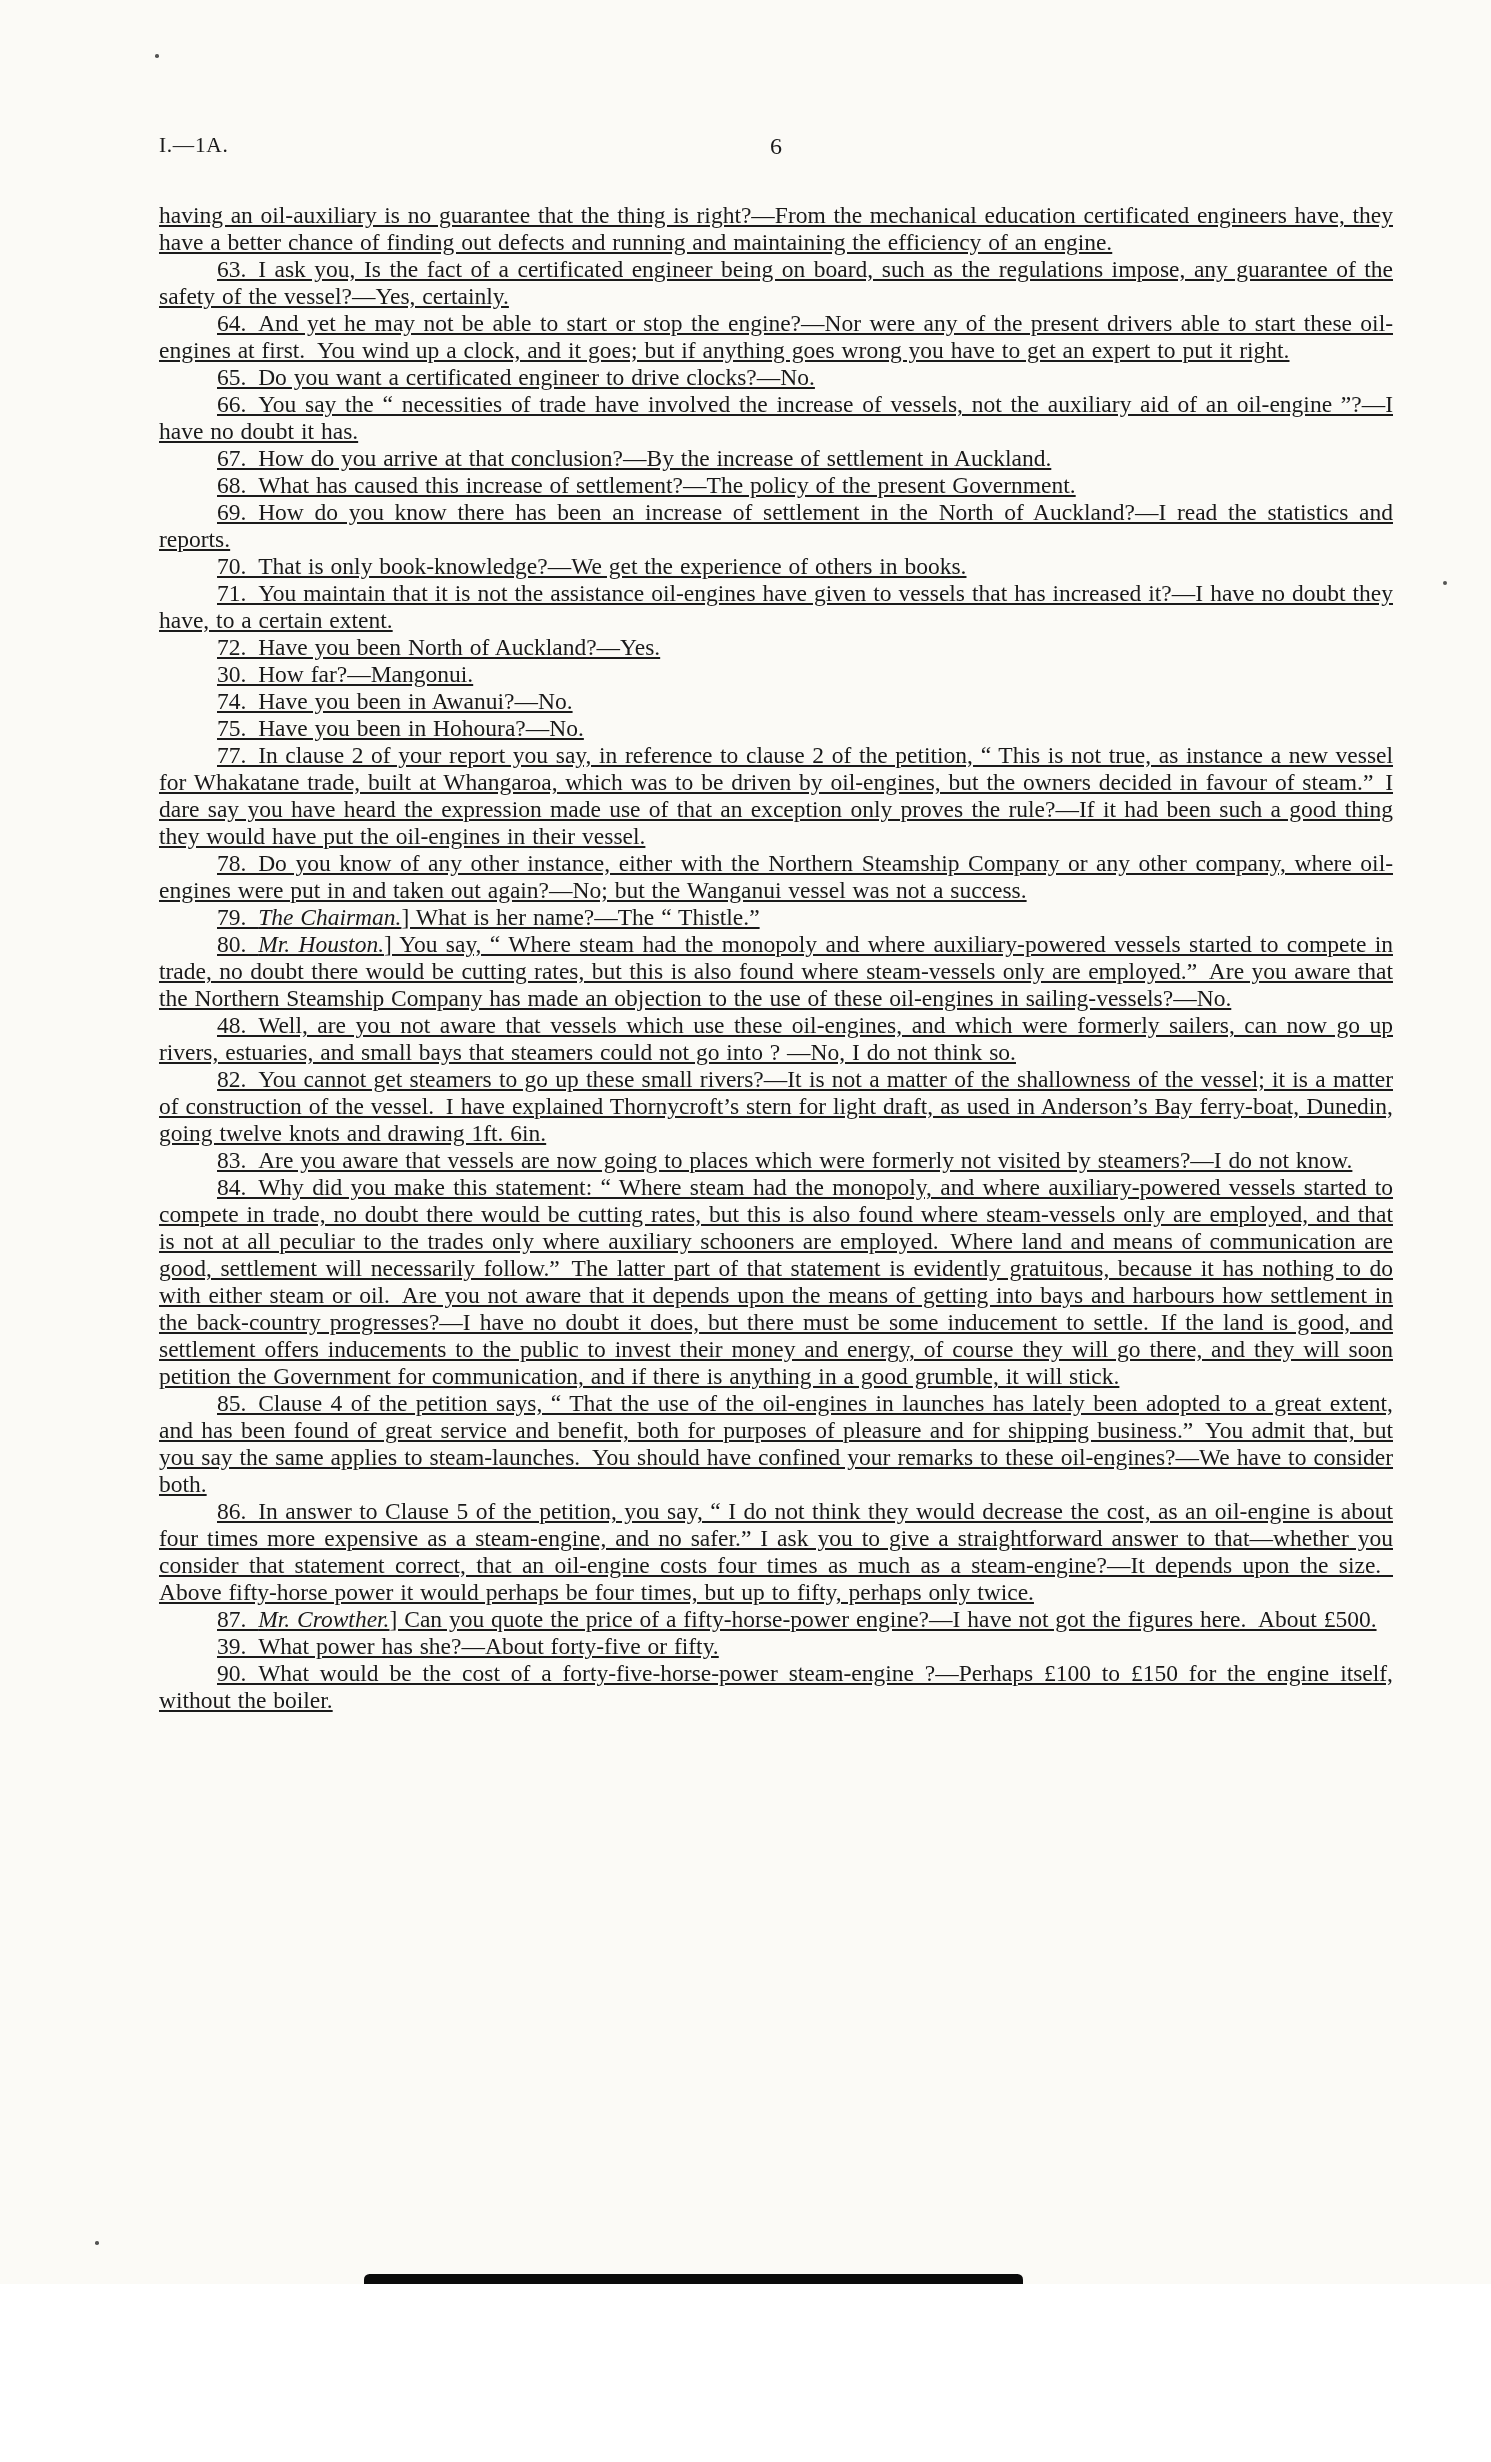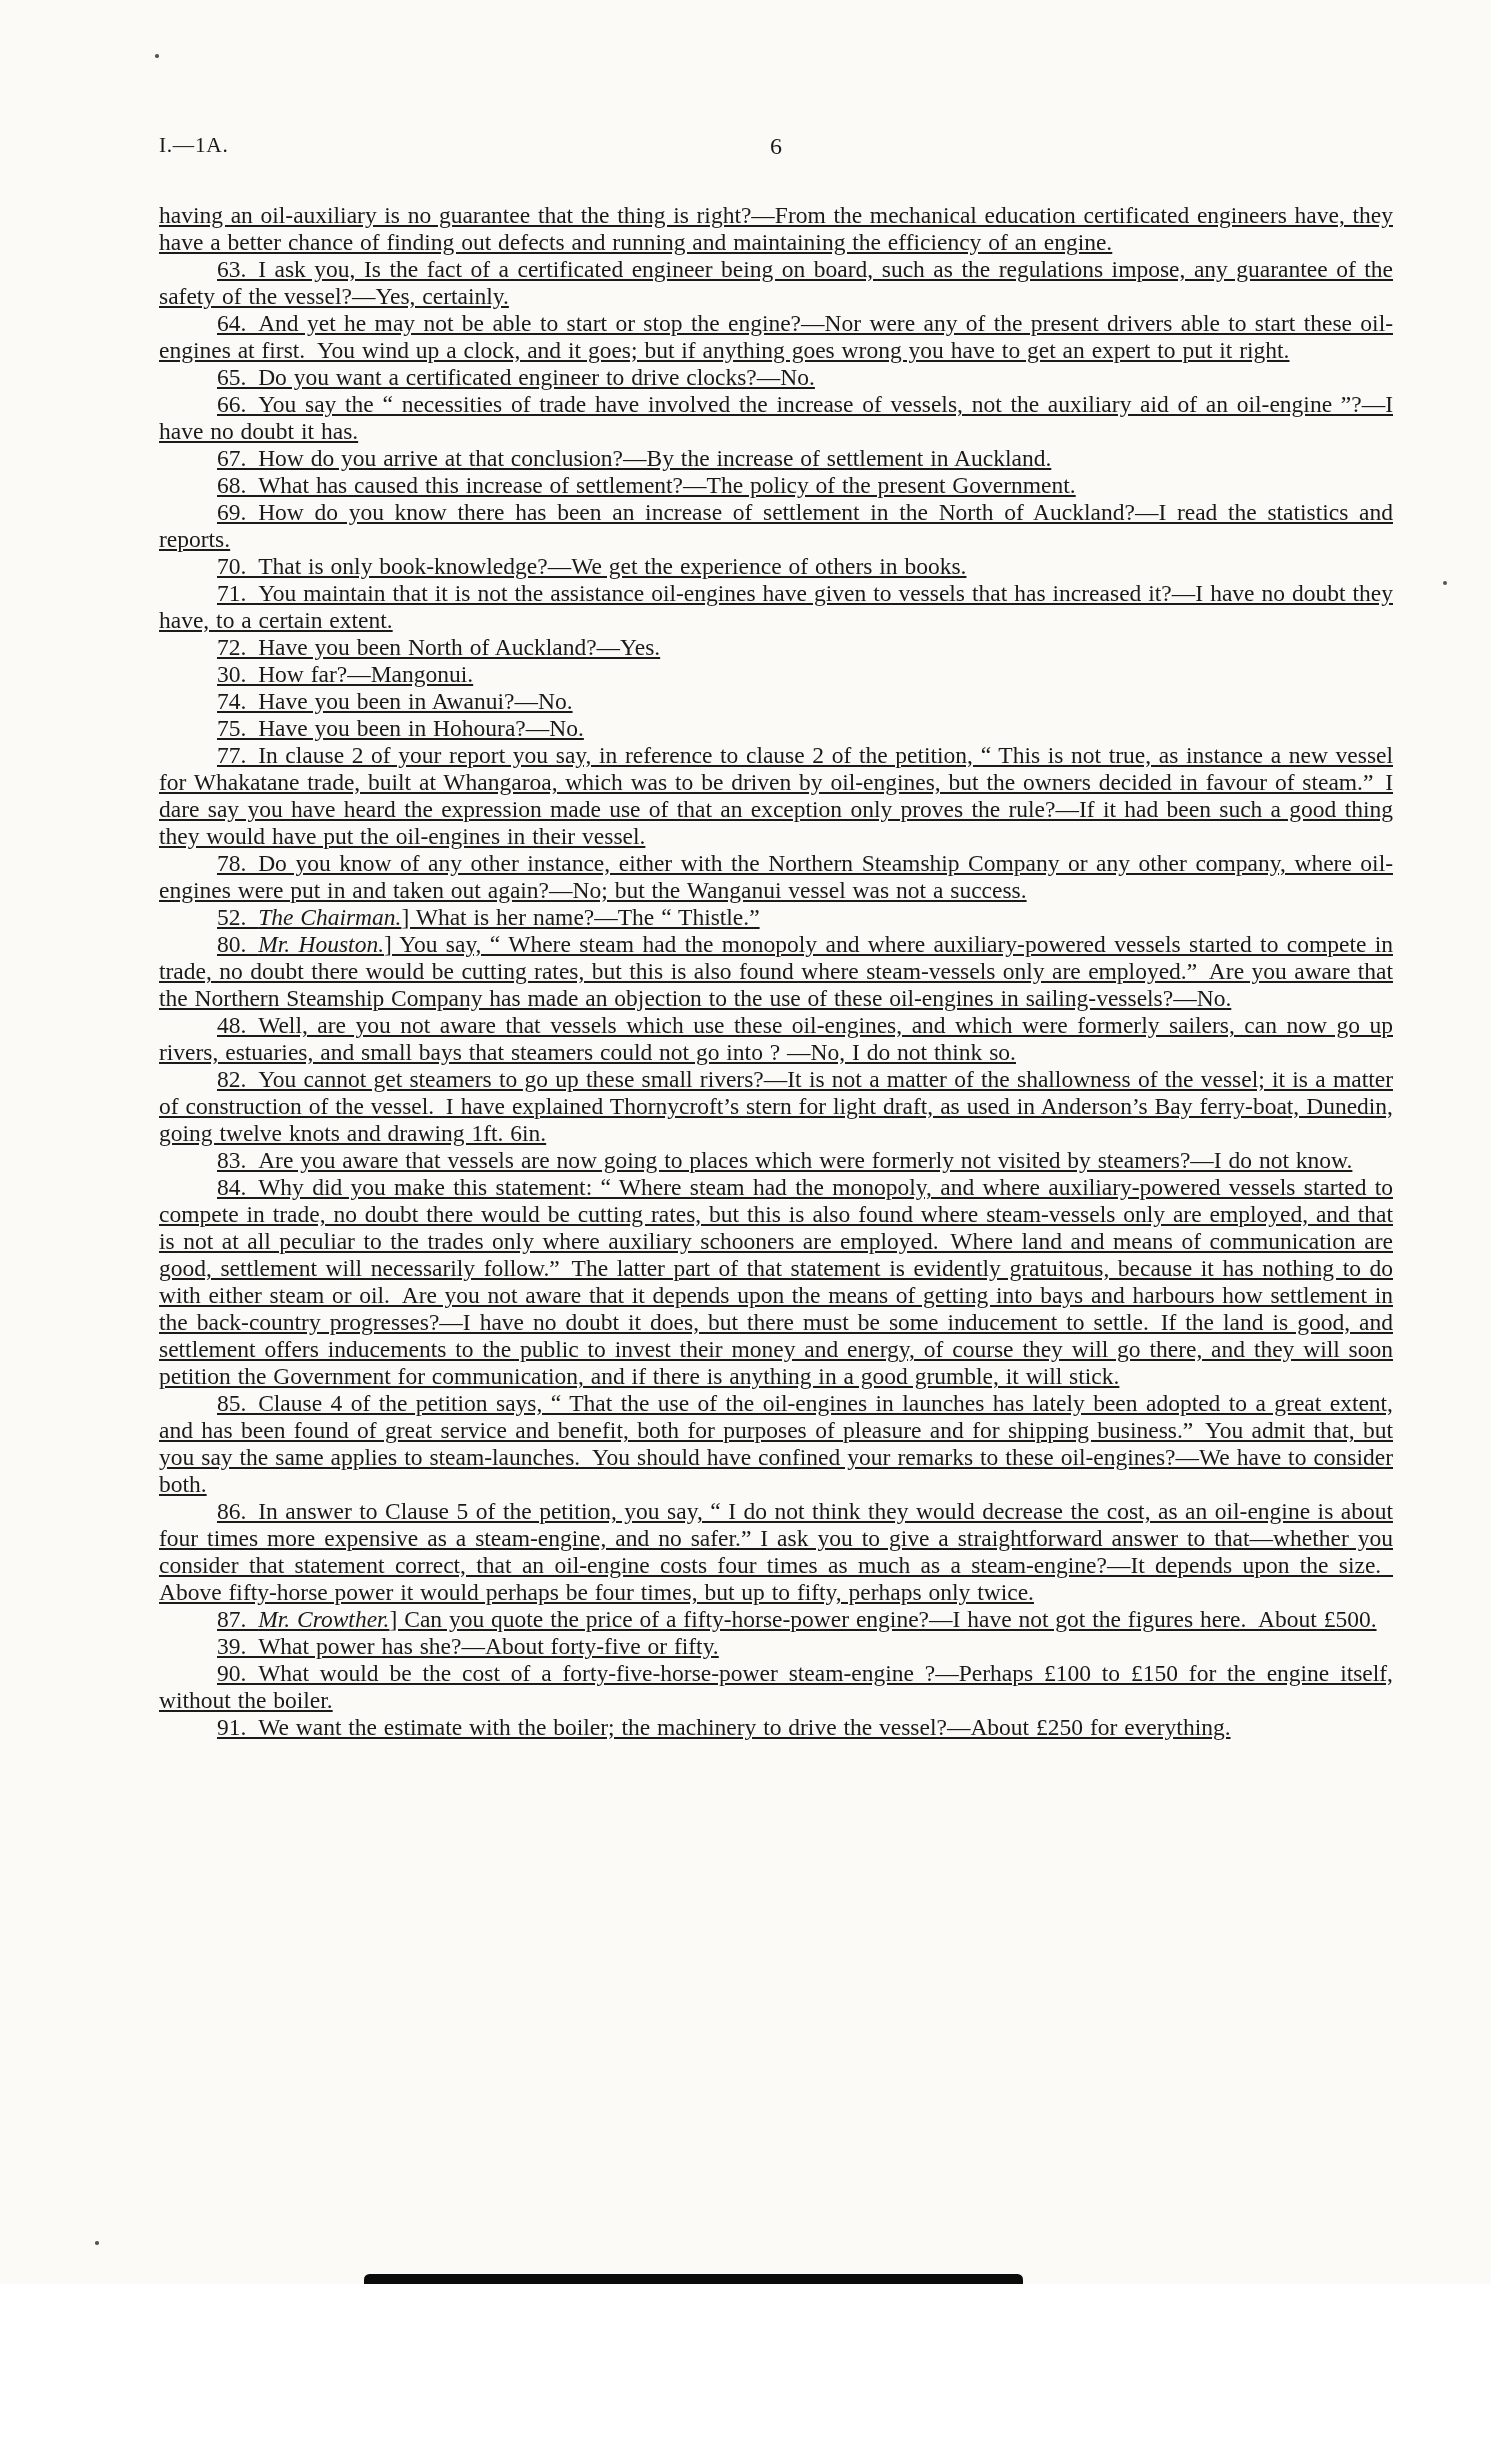--- a/index.html
+++ b/index.html
@@ -96,32 +96,31 @@
       <p class="indent"><span>68. What has caused this increase of settlement?—The policy of the present Government.</span></p>
       <p class="indent"><span>69. How do you know there has been an increase of settlement in the North of Auckland?—I read the statistics and reports.</span></p>
       <p class="indent"><span>70. That is only book-knowledge?—We get the experience of others in books.</span></p>
       <p class="indent"><span>71. You maintain that it is not the assistance oil-engines have given to vessels that has increased it?—I have no doubt they have, to a certain extent.</span></p>
       <p class="indent"><span>72. Have you been North of Auckland?—Yes.</span></p>
       <p class="indent"><span>30. How far?—Mangonui.</span></p>
       <p class="indent"><span>74. Have you been in Awanui?—No.</span></p>
       <p class="indent"><span>75. Have you been in Hohoura?—No.</span></p>
       <p class="indent"><span>77. In clause 2 of your report you say, in reference to clause 2 of the petition, “ This is not true, as instance a new vessel for Whakatane trade, built at Whangaroa, which was to be driven by oil-engines, but the owners decided in favour of steam.” I dare say you have heard the expression made use of that an exception only proves the rule?—If it had been such a good thing they would have put the oil-engines in their vessel.</span></p>
       <p class="indent"><span>78. Do you know of any other instance, either with the Northern Steamship Company or any other company, where oil-engines were put in and taken out again?—No; but the Wanganui vessel was not a success.</span></p>
-      <p class="indent"><span>52. </span><i>The Chairman.</i><span>] What is her name?—The “ Thistle.”</span></p>
+      <p class="indent"><span>79. </span><i>The Chairman.</i><span>] What is her name?—The “ Thistle.”</span></p>
       <p class="indent"><span>80. </span><i>Mr. Houston.</i><span>] You say, “ Where steam had the monopoly and where auxiliary-powered vessels started to compete in trade, no doubt there would be cutting rates, but this is also found where steam-vessels only are employed.” Are you aware that the Northern Steamship Company has made an objection to the use of these oil-engines in sailing-vessels?—No.</span></p>
       <p class="indent"><span>48. Well, are you not aware that vessels which use these oil-engines, and which were formerly sailers, can now go up rivers, estuaries, and small bays that steamers could not go into ? —No, I do not think so.</span></p>
       <p class="indent"><span>82. You cannot get steamers to go up these small rivers?—It is not a matter of the shallowness of the vessel; it is a matter of construction of the vessel. I have explained Thornycroft’s stern for light draft, as used in Anderson’s Bay ferry-boat, Dunedin, going twelve knots and drawing 1ft. 6in.</span></p>
       <p class="indent"><span>83. Are you aware that vessels are now going to places which were formerly not visited by steamers?—I do not know.</span></p>
       <p class="indent"><span>84. Why did you make this statement: “ Where steam had the monopoly, and where auxiliary-powered vessels started to compete in trade, no doubt there would be cutting rates, but this is also found where steam-vessels only are employed, and that is not at all peculiar to the trades only where auxiliary schooners are employed. Where land and means of communication are good, settlement will necessarily follow.” The latter part of that statement is evidently gratuitous, because it has nothing to do with either steam or oil. Are you not aware that it depends upon the means of getting into bays and harbours how settlement in the back-country progresses?—I have no doubt it does, but there must be some inducement to settle. If the land is good, and settlement offers inducements to the public to invest their money and energy, of course they will go there, and they will soon petition the Government for communication, and if there is anything in a good grumble, it will stick.</span></p>
       <p class="indent"><span>85. Clause 4 of the petition says, “ That the use of the oil-engines in launches has lately been adopted to a great extent, and has been found of great service and benefit, both for purposes of pleasure and for shipping business.” You admit that, but you say the same applies to steam-launches. You should have confined your remarks to these oil-engines?—We have to consider both.</span></p>
       <p class="indent"><span>86. In answer to Clause 5 of the petition, you say, “ I do not think they would decrease the cost, as an oil-engine is about four times more expensive as a steam-engine, and no safer.” I ask you to give a straightforward answer to that—whether you consider that statement correct, that an oil-engine costs four times as much as a steam-engine?—It depends upon the size. Above fifty-horse power it would perhaps be four times, but up to fifty, perhaps only twice.</span></p>
       <p class="indent"><span>87. </span><i>Mr. Crowther.</i><span>] Can you quote the price of a fifty-horse-power engine?—I have not got the figures here. About £500.</span></p>
       <p class="indent"><span>39. What power has she?—About forty-five or fifty.</span></p>
       <p class="indent"><span>90. What would be the cost of a forty-five-horse-power steam-engine ?—Perhaps £100 to £150 for the engine itself, without the boiler.</span></p>
-      <p class="indent"><span>91. We want the estimate with the boiler; the machinery to drive the vessel?—About £250 for everything.</span></p>
     </div>
 
   <div class="artifact-bottom-bar"></div>
   <div class="speck" style="left:155px; top:54px; width:3.5px; height:3.5px;"></div>
   <div class="speck" style="left:1443px; top:581px; width:4.1px; height:4.1px;"></div>
   <div class="speck" style="left:95px; top:2241px; width:3.5px; height:3.5px;"></div>
   <div class="speck" style="left:1306px; top:2342px; width:5.5px; height:4.1px;"></div>
 
 </div>
 

